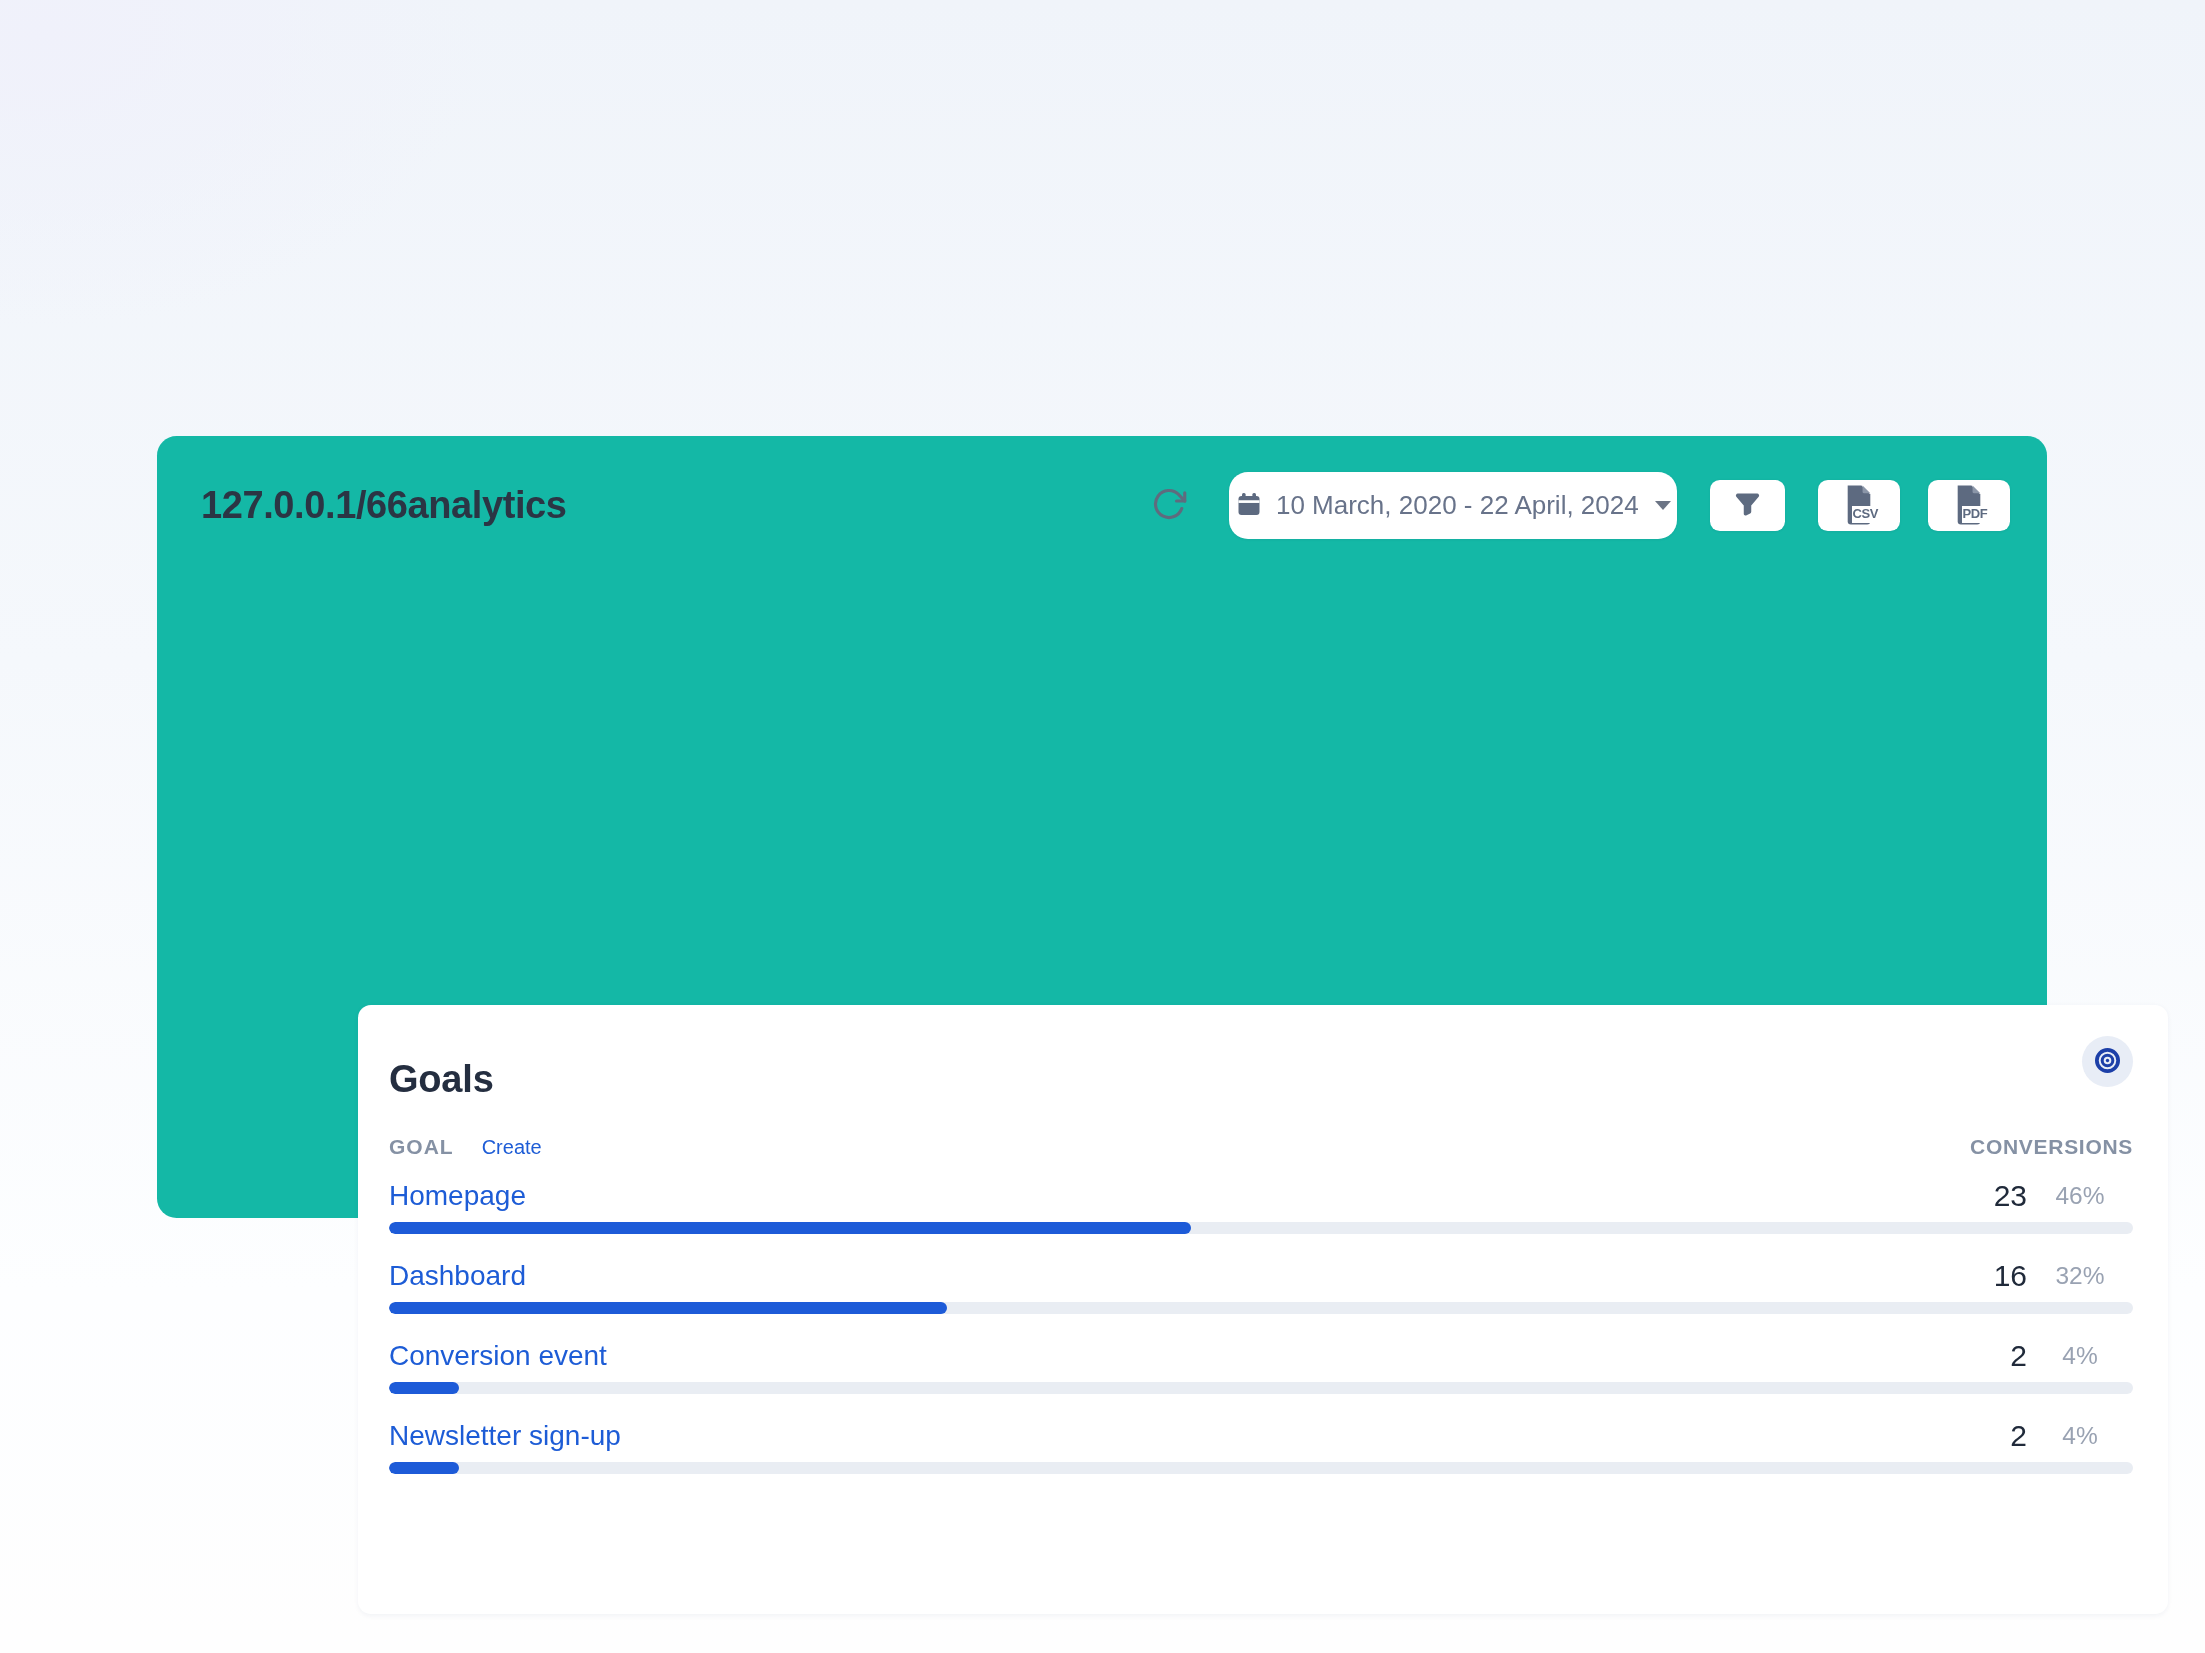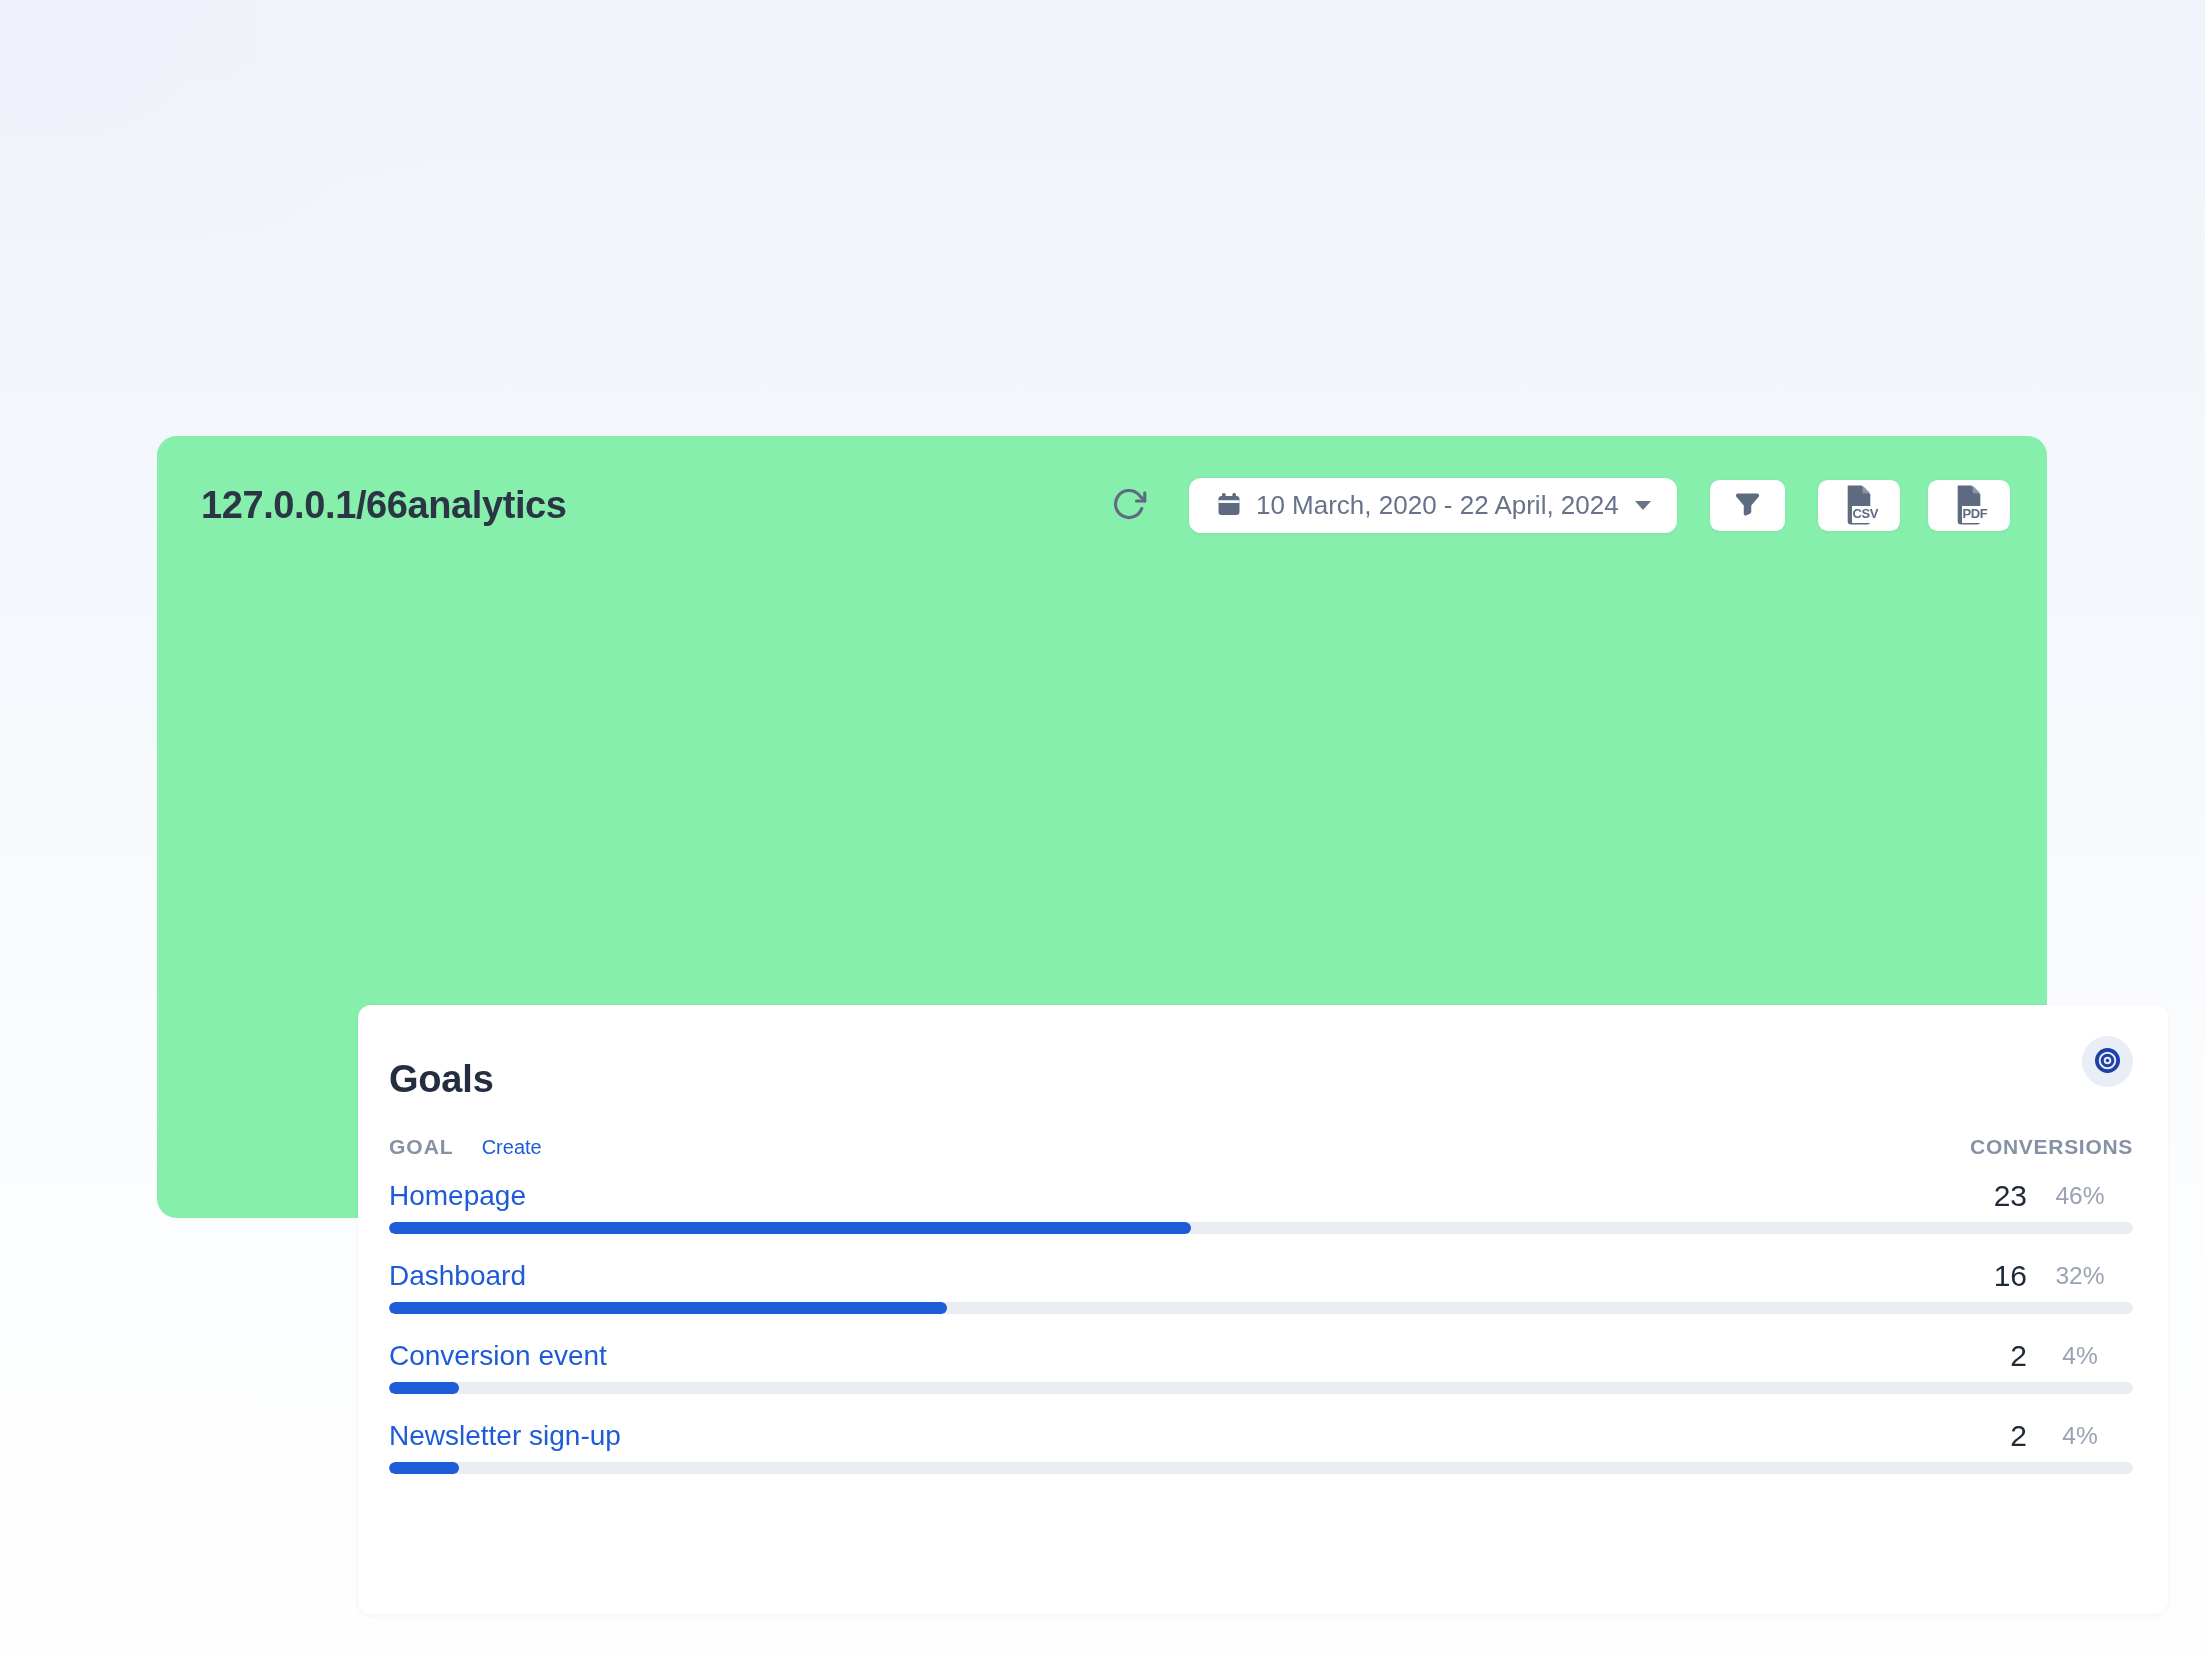--- a/index.html
+++ b/index.html
@@ -7,31 +7,31 @@
     font-family:"Liberation Sans", sans-serif; }
   body {
     background:
       radial-gradient(734px 489px at 2% 2%, #f0f1fb 0%, rgba(240,241,251,0) 60%),
       linear-gradient(180deg, #f0f4fa 0%, #f5f8fc 40%, #fdfeff 78%, #fefefe 100%);
   }
   .stage { position:relative; width:2205px; height:1654px; }
 
   
   .panel { position:absolute; left:157px; top:436px; width:1890px; height:782px;
-    background:#86efac; border-radius:19.6px; }
+    background:#14b8a6; border-radius:19.6px; }
 
   .panel-header { position:absolute; left:44px; right:37px; top:42px; height:54px;
     display:flex; align-items:center; justify-content:space-between; }
   .site-title { font-size:38px; font-weight:700; color:#2b3544; letter-spacing:-0.4px; }
 
   .controls { display:flex; align-items:center; }
   .icon-btn-bare { width:38px; height:38px; display:flex; align-items:center;
     justify-content:center; cursor:pointer; }
-  .date-pill { margin-left:41px; height:55px; background:#ffffff; border-radius:12px;
-    display:flex; align-items:center; padding:0 26px; cursor:pointer;
+  .date-pill { margin-left:41px; height:67px; background:#ffffff; border-radius:19px;
+    display:flex; align-items:center; padding:0 6px; cursor:pointer;
     box-shadow:0 0.8px 2.4px rgba(30,41,90,0.07); }
   .date-pill .date-text { margin-left:13px; font-size:26px; color:#68738a; }
   .caret-down { margin-left:16.3px; width:0; height:0;
     border-left:8.2px solid transparent; border-right:8.2px solid transparent;
     border-top:9.8px solid #6b7485; }
   .sq-btn { margin-left:33px; height:51px; min-width:51px; padding:0 23px;
     background:#ffffff; border-radius:9.8px; display:flex; align-items:center;
     justify-content:center; cursor:pointer; box-shadow:0 0.8px 2.4px rgba(30,41,90,0.07); }
   .sq-btn.tight { margin-left:28px; }
 

